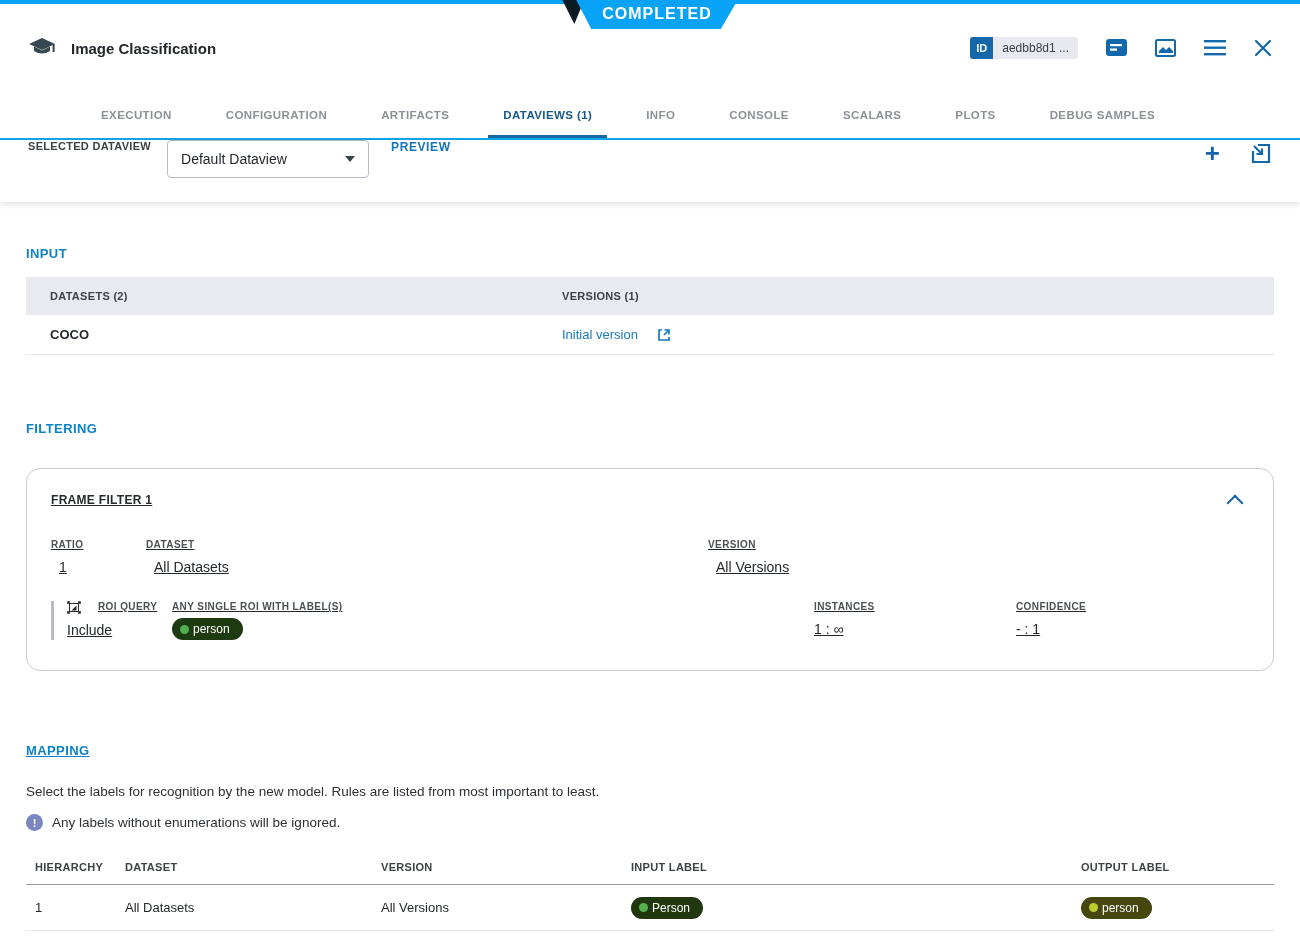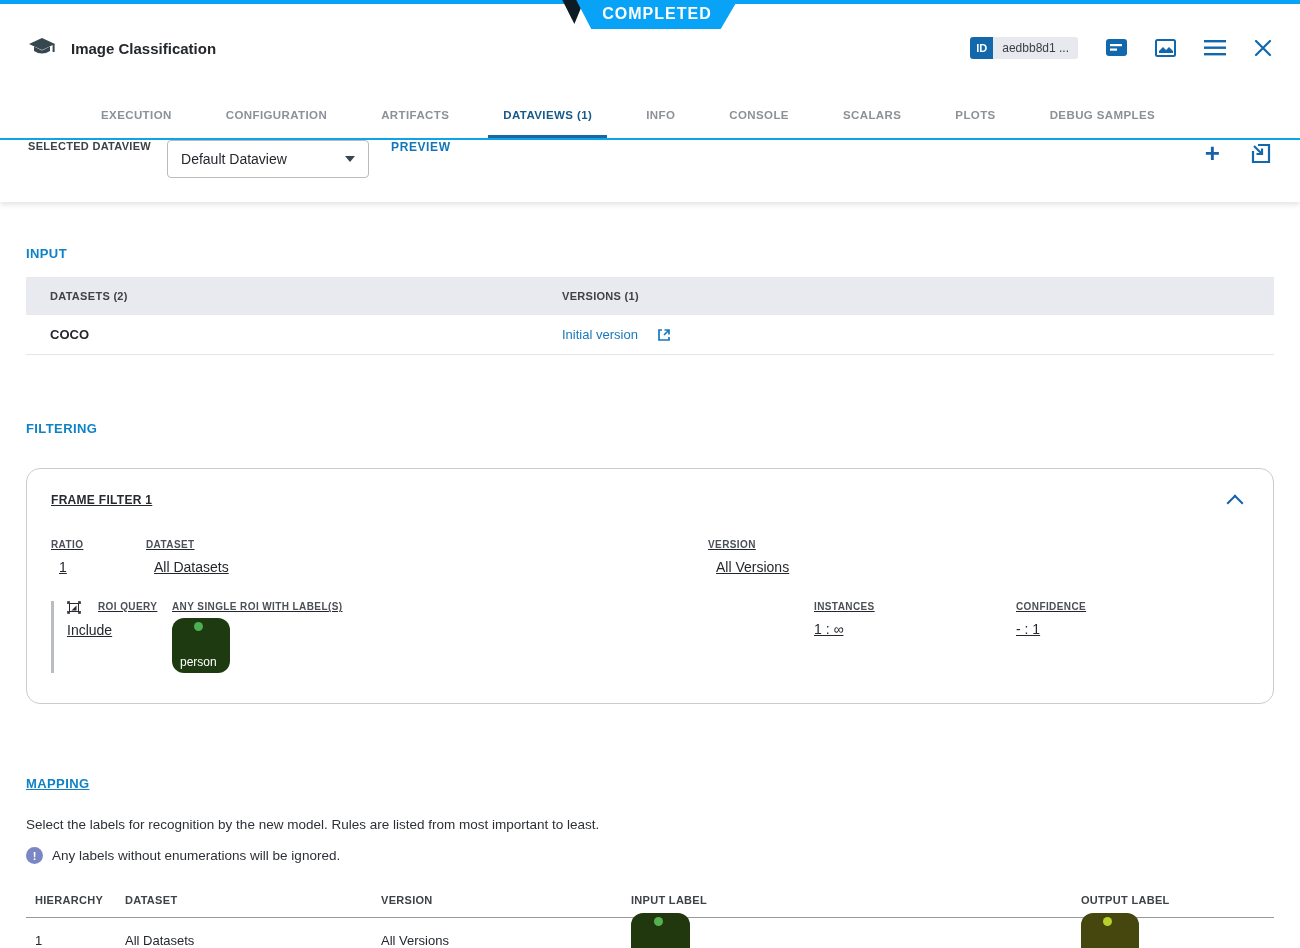--- a/index.html
+++ b/index.html
@@ -64,21 +64,21 @@
   .fc-fields { display:flex; margin-top:30px;gap:15px; }
   .f-ratio { width:80px; }
   .f-dataset { width:547px; }
   .f-ratio .val, .f-dataset .val, .f-version .val { padding-left:8px; }
   .roi-block { margin-top:26px; border-left:3px solid #b9bdc3; padding-left:13px; display:flex; }
   .roi-c1 { width:105px; }
   .roi-c2 { width:642px; }
   .roi-c3 { width:202px; }
   .roi-q { display:flex; align-items:flex-start; gap:17px; }
   .roi-mode { font-size:14px; margin-top:8px; }
-  .pill { display:inline-flex; align-items:center; gap:24px; border-radius:12px; padding:4px 13px 4px 8px; color:#fff; font-size:12px; margin-top:6px;flex-direction:column; }
+  .pill { display:inline-flex; align-items:center; gap:4px; border-radius:12px; padding:4px 13px 4px 8px; color:#fff; font-size:12px; margin-top:6px; }
   .dot { width:9px; height:9px; border-radius:50%; }
 
   
   #mapping-title { margin-top:72px;text-decoration:underline; }
   .map-desc { margin-top:26px; font-size:13.5px; color:#2d3136; }
   .map-note { margin-top:15px; display:flex; align-items:center; gap:9px; font-size:13.5px; color:#2d3136; }
   .info-ic { width:17px; height:17px; border-radius:50%; background:#7b87c3; color:#fff; font-size:11px; font-weight:bold;
     display:flex; align-items:center; justify-content:center; }
   .map-table { margin-top:18px; }
   .mt-head { display:flex; height:36px; align-items:center; border-bottom:1px solid #97999d; font-size:11px; font-weight:bold; color:#3e4247; letter-spacing:.3px; }

